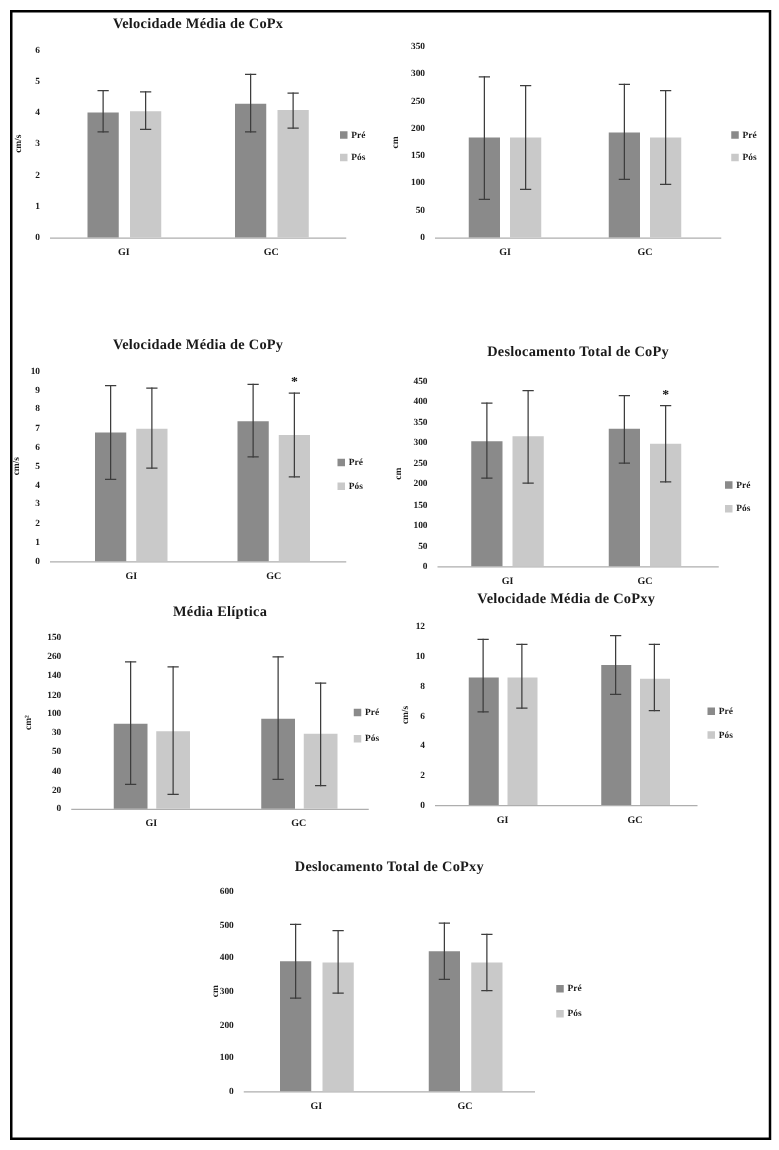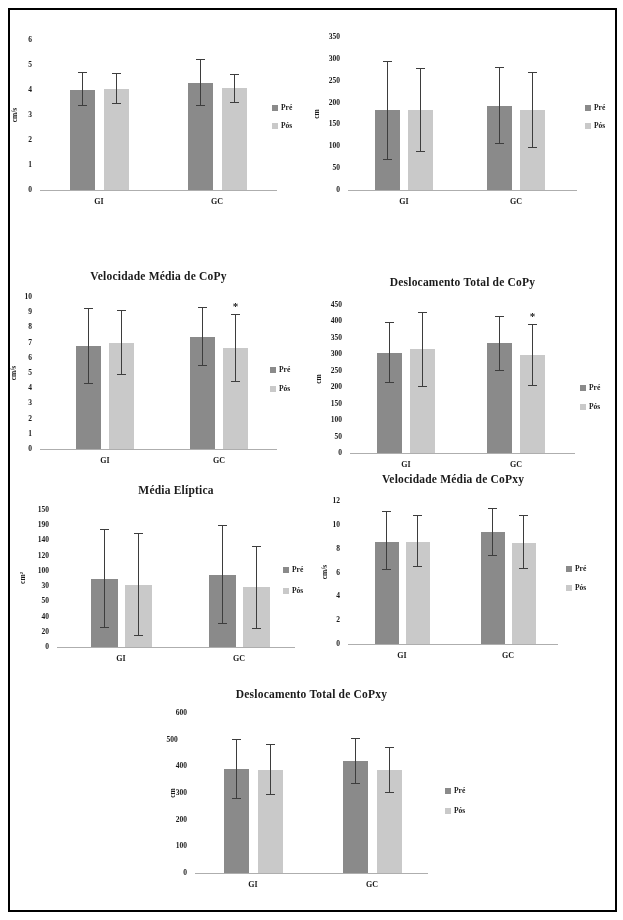--- a/index.html
+++ b/index.html
@@ -22,20 +22,21 @@
   .legend-item { position:absolute; display:flex; align-items:center; gap:3px; }
   .swatch { width:6px; height:6px; display:inline-block; }
   .star { font-weight:bold; font-size:11px; text-align:center; width:12px; }
 </style>
 </head>
 <body>
 
 <div id="figure">
   <div id="frame"></div>
 <div class="chart-layer">
+      <div class="chart-title abs" style="left: 38.5px; top: 13px; width: 240px;">Velocidade Média de CoPx</div>
       <div class="unit abs" style="left: 14px; top: 115px;">cm/s</div>
       <div class="tick abs" style="left: 2px; top: 186px; width: 30px;">0</div>
       <div class="tick abs" style="left: 2px; top: 161px; width: 30px;">1</div>
       <div class="tick abs" style="left: 2px; top: 136px; width: 30px;">2</div>
       <div class="tick abs" style="left: 2px; top: 111px; width: 30px;">3</div>
       <div class="tick abs" style="left: 2px; top: 86px; width: 30px;">4</div>
       <div class="tick abs" style="left: 2px; top: 61px; width: 30px;">5</div>
       <div class="tick abs" style="left: 2px; top: 36px; width: 30px;">6</div>
       <div class="axisline abs" style="background: rgb(174, 174, 174); left: 40px; top: 190px; width: 237px; height: 1px;"></div>
       <div class="bar abs" style="background: rgb(138, 138, 138); left: 69.5px; top: 90px; width: 25px; height: 100px;"></div>
@@ -224,21 +225,21 @@
       <div class="chart-title abs" style="left: 56px; top: 484px; width: 240px;">Média Elíptica</div>
       <div class="unit abs" style="left: 22px; top: 578px;">cm²</div>
       <div class="tick abs" style="left: 19px; top: 643px; width: 30px;">0</div>
       <div class="tick abs" style="left: 19px; top: 627.778px; width: 30px;">20</div>
       <div class="tick abs" style="left: 19px; top: 612.556px; width: 30px;">40</div>
       <div class="tick abs" style="left: 19px; top: 597.333px; width: 30px;">50</div>
       <div class="tick abs" style="left: 19px; top: 582.111px; width: 30px;">30</div>
       <div class="tick abs" style="left: 19px; top: 566.889px; width: 30px;">100</div>
       <div class="tick abs" style="left: 19px; top: 551.667px; width: 30px;">120</div>
       <div class="tick abs" style="left: 19px; top: 536.444px; width: 30px; text-align: right;">140</div>
-      <div class="tick abs" style="left: 19px; top: 521.222px; width: 30px;">190</div>
+      <div class="tick abs" style="left: 19px; top: 521.222px; width: 30px;">260</div>
       <div class="tick abs" style="left: 19px; top: 506px; width: 30px;">150</div>
       <div class="axisline abs" style="background: rgb(174, 174, 174); left: 57px; top: 647px; width: 238px; height: 1px;"></div>
       <div class="bar abs" style="background: rgb(138, 138, 138); left: 90.5px; top: 578.5px; width: 27px; height: 68.5px;"></div>
       <div class="errwrap abs" style="left: 99.5px; top: 529.028px; width: 9px; height: 98.9444px;">
         <div class="v" style="background: rgb(61, 61, 61);"></div>
         <div class="c ct" style="background: rgb(61, 61, 61);"></div>
         <div class="c cb" style="background: rgb(61, 61, 61);"></div>
       </div>
       <div class="bar abs" style="background: rgb(201, 201, 201); left: 124.5px; top: 584.589px; width: 27px; height: 62.4111px;"></div>
       <div class="errwrap abs" style="left: 133.5px; top: 532.833px; width: 9px; height: 103.511px;">
@@ -316,21 +317,21 @@
       </div>
     </div>
     <div class="chart-layer">
       <div class="chart-title abs" style="left: 191.5px; top: 688px; width: 240px;">Deslocamento Total de CoPxy</div>
       <div class="unit abs" style="left: 172px; top: 793px;">cm</div>
       <div class="tick abs" style="left: 157px; top: 869px; width: 30px;">0</div>
       <div class="tick abs" style="left: 157px; top: 842.333px; width: 30px;">100</div>
       <div class="tick abs" style="left: 157px; top: 815.667px; width: 30px;">200</div>
       <div class="tick abs" style="left: 157px; top: 789px; width: 30px;">300</div>
       <div class="tick abs" style="left: 157px; top: 762.333px; width: 30px;">400</div>
-      <div class="tick abs" style="left: 157px; top: 735.667px; width: 30px; text-align: center;">500</div>
+      <div class="tick abs" style="left: 157px; top: 735.667px; width: 30px;">500</div>
       <div class="tick abs" style="left: 157px; top: 709px; width: 30px;">600</div>
       <div class="axisline abs" style="background: rgb(174, 174, 174); left: 195px; top: 873px; width: 233px; height: 1px;"></div>
       <div class="bar abs" style="background: rgb(138, 138, 138); left: 223.5px; top: 769px; width: 25px; height: 104px;"></div>
       <div class="errwrap abs" style="left: 231.5px; top: 738.867px; width: 9px; height: 60px;">
         <div class="v" style="background: rgb(61, 61, 61);"></div>
         <div class="c ct" style="background: rgb(61, 61, 61);"></div>
         <div class="c cb" style="background: rgb(61, 61, 61);"></div>
       </div>
       <div class="bar abs" style="background: rgb(201, 201, 201); left: 257.5px; top: 769.533px; width: 25px; height: 103.467px;"></div>
       <div class="errwrap abs" style="left: 265.5px; top: 744.2px; width: 9px; height: 50.9333px;">

